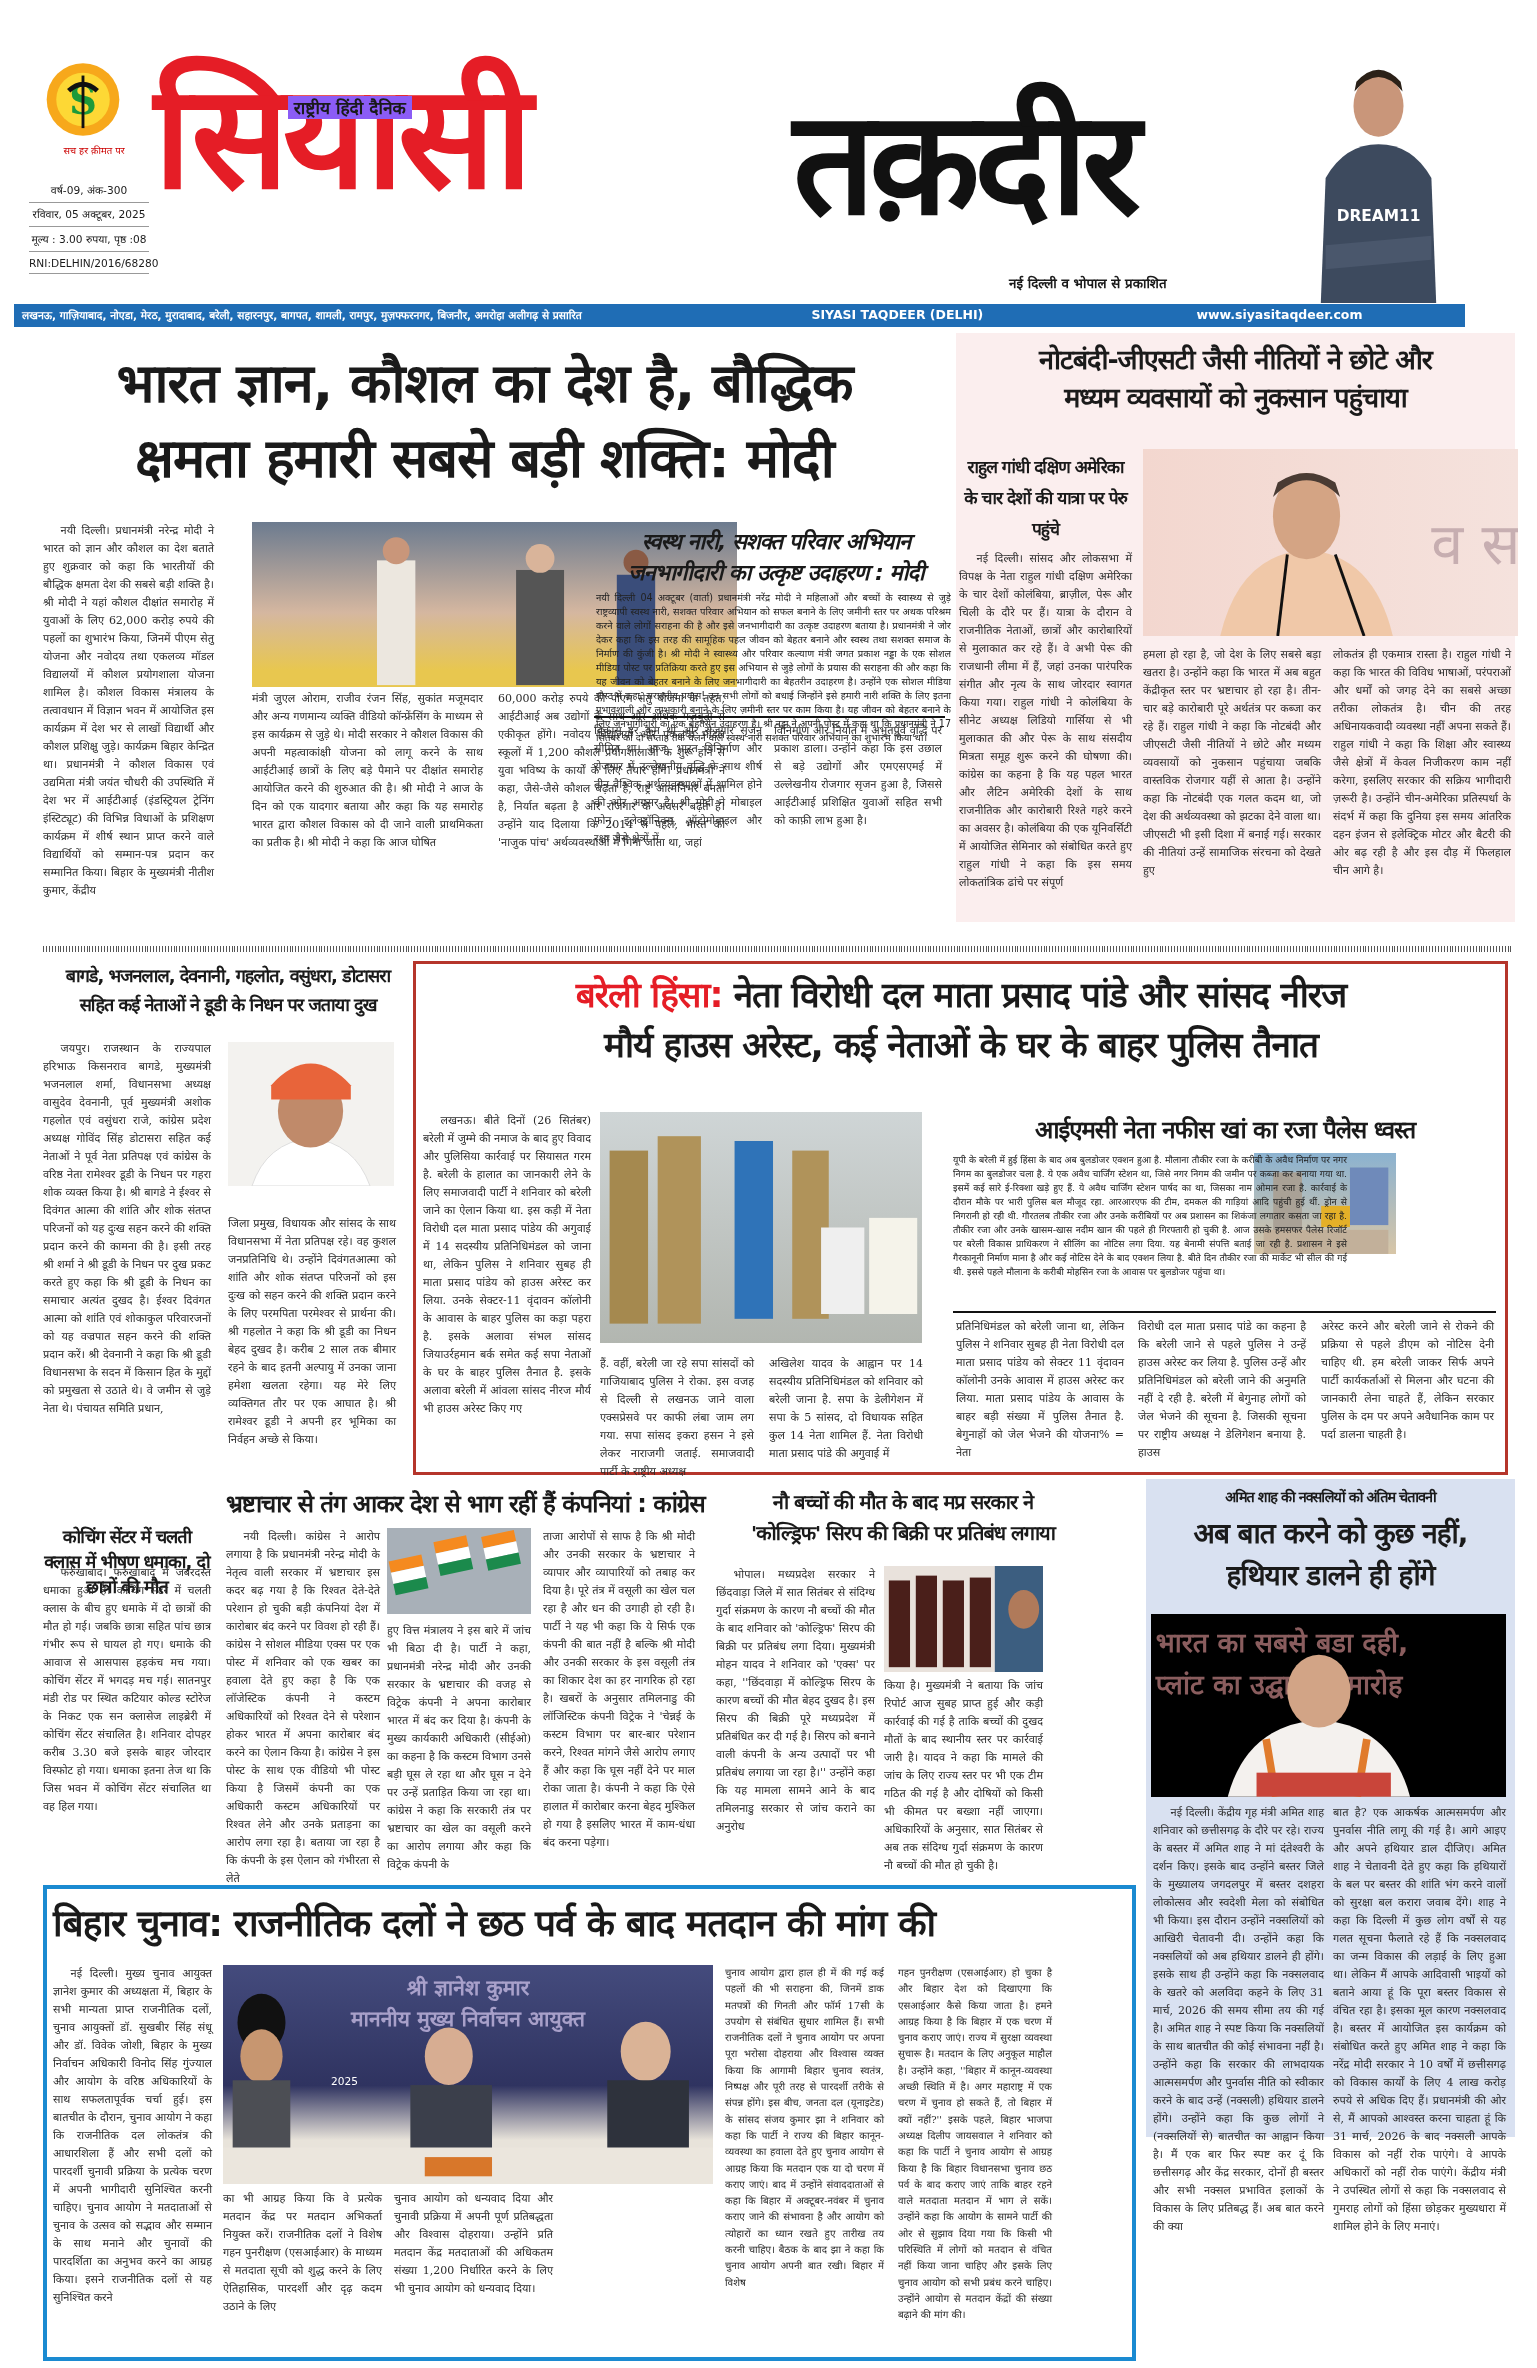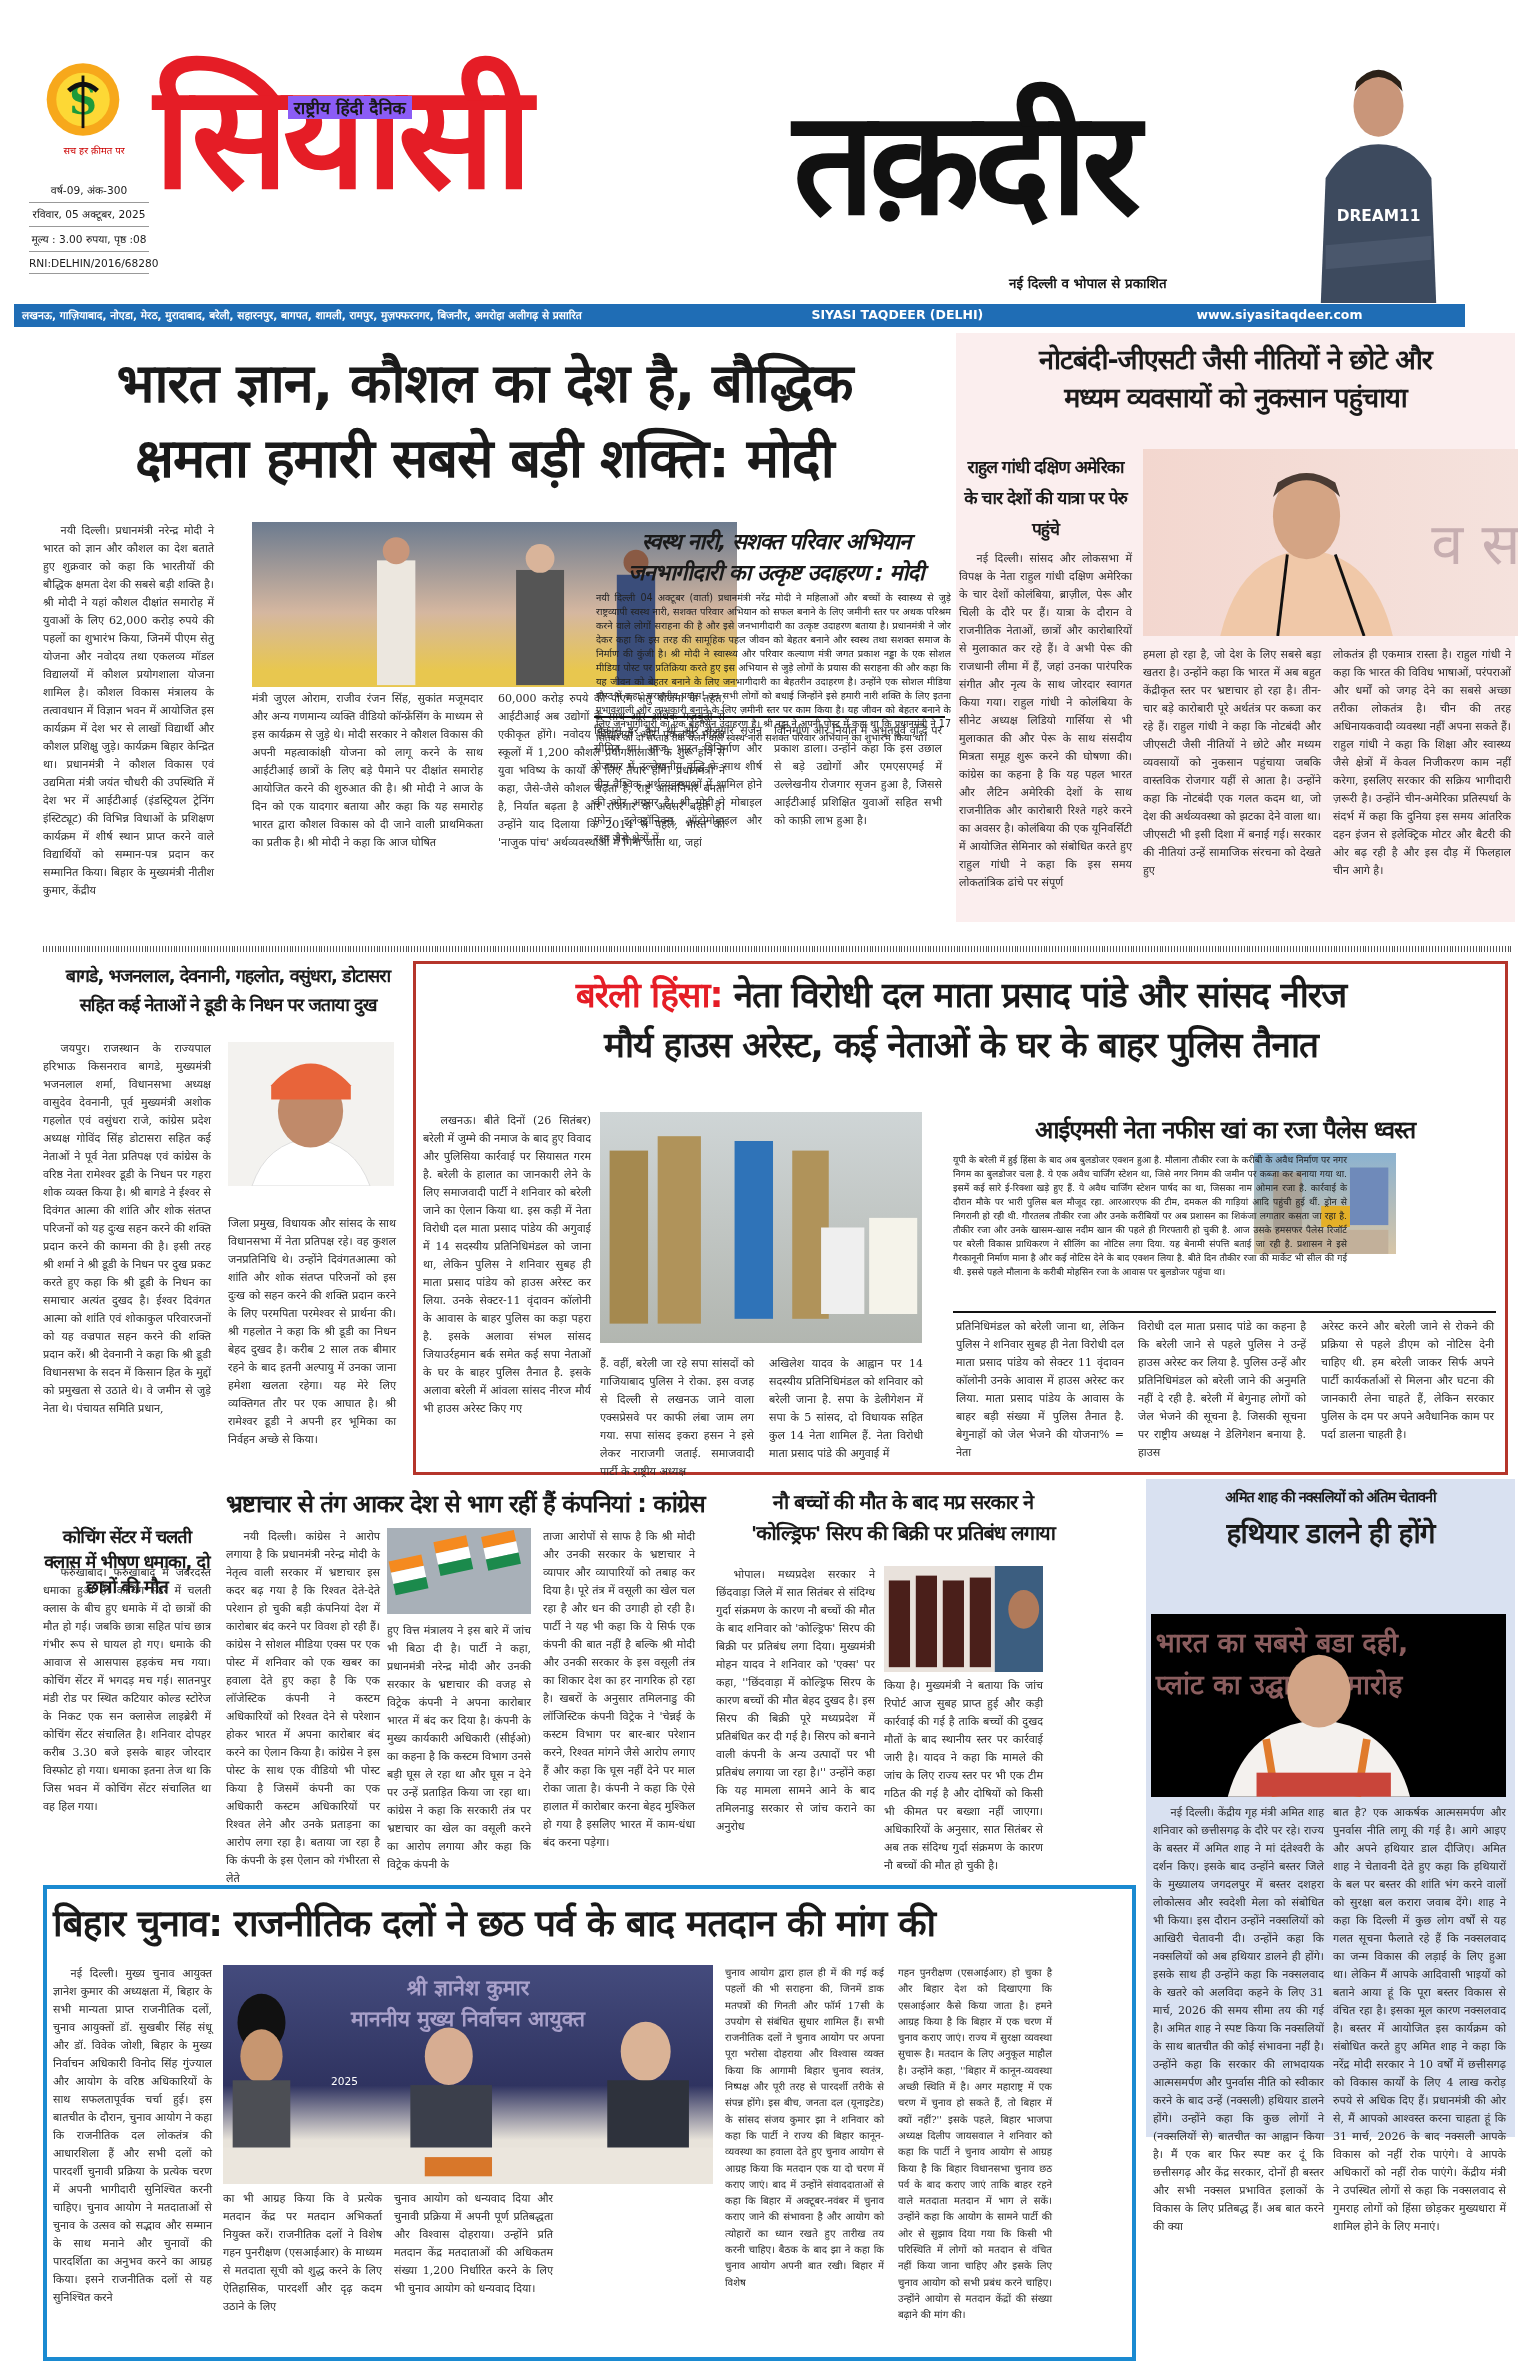--- a/index.html
+++ b/index.html
@@ -243,20 +243,21 @@
       <ellipse cx="145" cy="45" rx="16" ry="20" fill="#b07a5a"></ellipse>
     </svg>
 </div>
 <div class="abs body-text" style="left:884px;top:1677px;width:159px;">
     <p style="text-indent:0">किया है। मुख्यमंत्री ने बताया कि जांच रिपोर्ट आज सुबह प्राप्त हुई और कड़ी कार्रवाई की गई है ताकि बच्चों की दुखद मौतों के बाद स्थानीय स्तर पर कार्रवाई जारी है। यादव ने कहा कि मामले की जांच के लिए राज्य स्तर पर भी एक टीम गठित की गई है और दोषियों को किसी भी कीमत पर बख्शा नहीं जाएगा। अधिकारियों के अनुसार, सात सितंबर से अब तक संदिग्ध गुर्दा संक्रमण के कारण नौ बच्चों की मौत हो चुकी है।</p>
   </div>
 
 <div class="abs" style="left:1146px;top:1479px;width:369px;height:658px;background:#d9e1f1;"></div>
 <div class="abs hl" style="left:1146px;top:1487px;width:369px;font-size:14.4px;line-height:21px;">अमित शाह की नक्सलियों को अंतिम चेतावनी</div>
 <div class="abs hl" style="left:1146px;top:1513px;width:369px;font-size:28px;line-height:42px;">
+  <div>अब बात करने को कुछ नहीं,</div>
   <div>हथियार डालने ही होंगे</div>
 </div>
 <div class="photo" style="left:1151px;top:1614px;width:355px;height:183px;background:#000000;">
   <div style="position:absolute;left:4.8px;top:7.7px;font-size:27px;font-weight:bold;color:#8a5d5e;font-family:'DejaVu Sans',sans-serif;line-height:42px;">
     <div>भारत का सबसे बडा दही,</div>
     <div>प्लांट का उद्घाटन समारोह</div>
   </div>
   <svg width="355" height="183" style="position:absolute;left:0;top:0" viewBox="0 0 370 190">
       <path d="M80 190 Q100 115 175 110 Q250 115 270 190Z" fill="#f4f1ee"></path>
       <ellipse cx="175" cy="80" rx="33" ry="38" fill="#d2a486"></ellipse>

